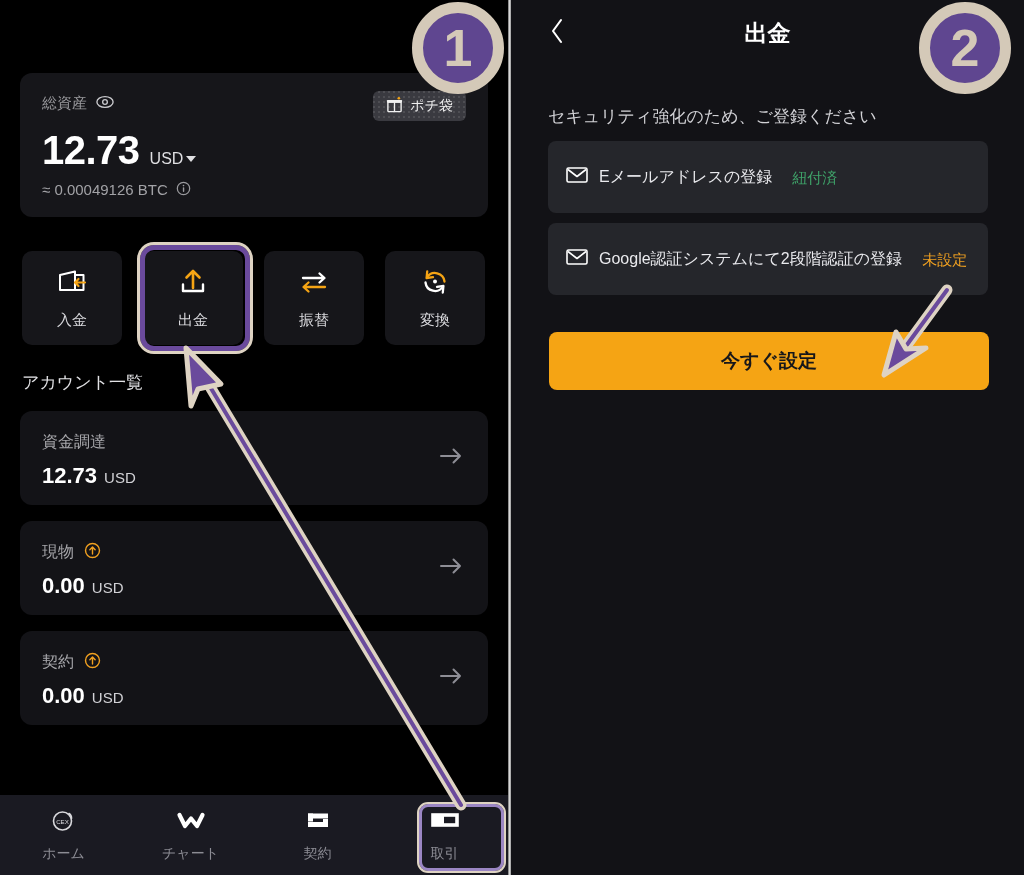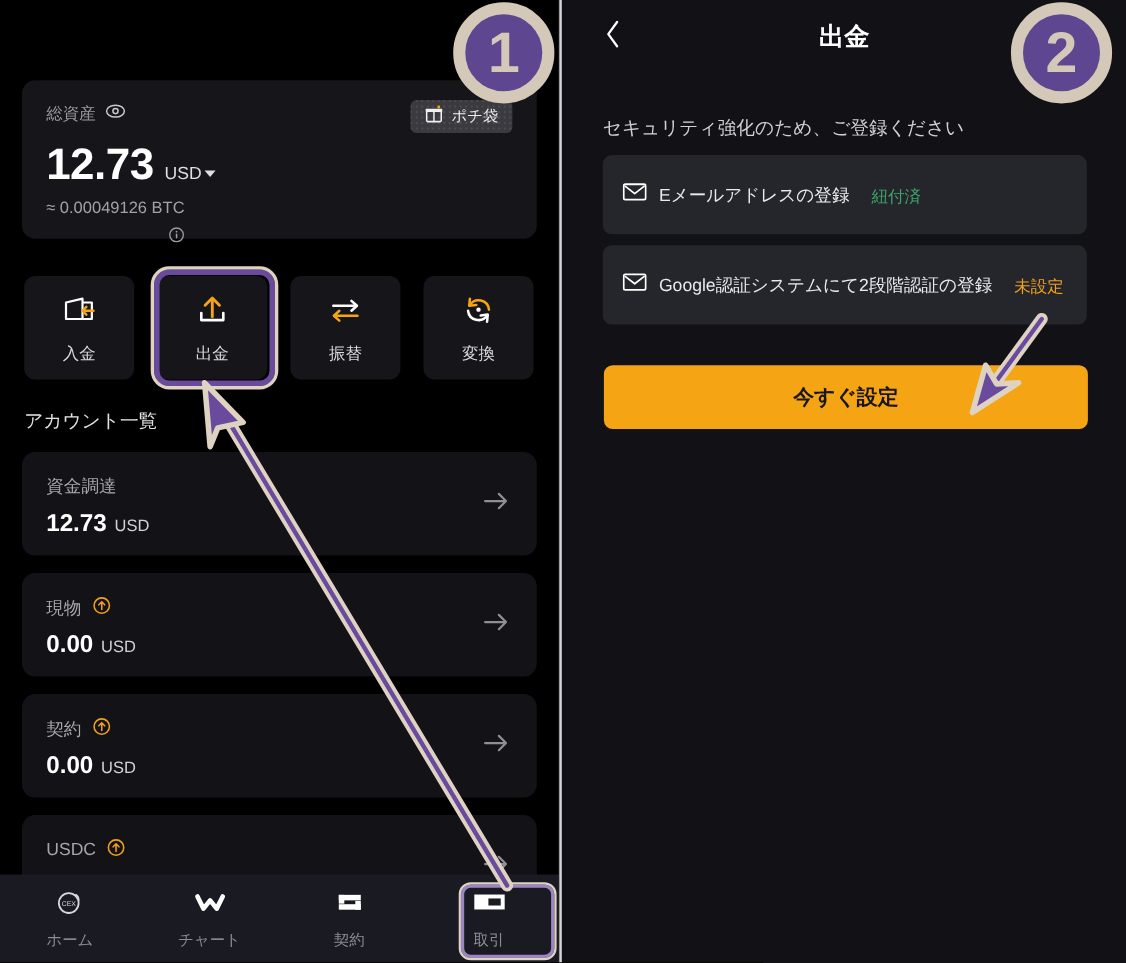--- a/index.html
+++ b/index.html
@@ -117,25 +117,24 @@
     border-left: 5px solid transparent;
     border-right: 5px solid transparent;
     border-top: 6px solid #dfdfe2;
     margin-left: 3px;
     margin-bottom: 2px;
   }
   .bal-sub-row {
     position: absolute;
     left: 22px; top: 108px;
     display: flex;
-    align-items: flex-end;
+    align-items: flex-start;
     gap: 8px;
     font-size: 15px;
     color: #a2a2a6;
-    flex-direction: column;
   }
 
   
   .actions {
     position: absolute;
     left: 22px; top: 251px;
     display: flex;
     gap: 21px;
   }
   .action-btn {
@@ -514,40 +513,20 @@
           <span class="acct-val">0.00</span>
           <span class="acct-ccy">USD</span>
         </div>
         <span class="acct-arrow">
           <svg width="26" height="20" viewBox="0 0 26 20">
             <path d="M3 10 L22 10 M15.5 3.5 L22 10 L15.5 16.5" fill="none" stroke="#8e8e96" stroke-width="2" stroke-linecap="round" stroke-linejoin="round"></path>
           </svg>
         </span>
       </div>
 
-      <div class="acct-row">
-        <div class="acct-name-row">
-          <span class="acct-name">USDC</span>
-          <span>
-            <svg width="17" height="17" viewBox="0 0 18 18">
-              <circle cx="9" cy="9" r="7.4" fill="none" stroke="#f0a020" stroke-width="1.5"></circle>
-              <path d="M9 12.8 L9 5.6 M6.2 8.3 L9 5.3 L11.8 8.3" fill="none" stroke="#f0a020" stroke-width="1.5" stroke-linecap="round" stroke-linejoin="round"></path>
-            </svg>
-          </span>
-        </div>
-        <div class="acct-val-row">
-          <span class="acct-val">0.00</span>
-          <span class="acct-ccy">USD</span>
-        </div>
-        <span class="acct-arrow">
-          <svg width="26" height="20" viewBox="0 0 26 20">
-            <path d="M3 10 L22 10 M15.5 3.5 L22 10 L15.5 16.5" fill="none" stroke="#8e8e96" stroke-width="2" stroke-linecap="round" stroke-linejoin="round"></path>
-          </svg>
-        </span>
-      </div>
     </div>
 
     <div id="bottom-nav">
 
       <div class="nav-item">
         <span class="nav-icon">
           <svg width="28" height="26" viewBox="0 0 28 26">
             <circle cx="12.5" cy="14" r="9" fill="none" stroke="#d8d8dc" stroke-width="1.6"></circle>
             <path d="M19 6.5 A5.5 5.5 0 0 1 21.5 11.5" fill="none" stroke="#d8d8dc" stroke-width="1.6" stroke-linecap="round"></path>
             <text x="12.5" y="16.6" font-size="6.2" fill="#d8d8dc" text-anchor="middle" font-family="Liberation Sans, sans-serif">CEX</text>

